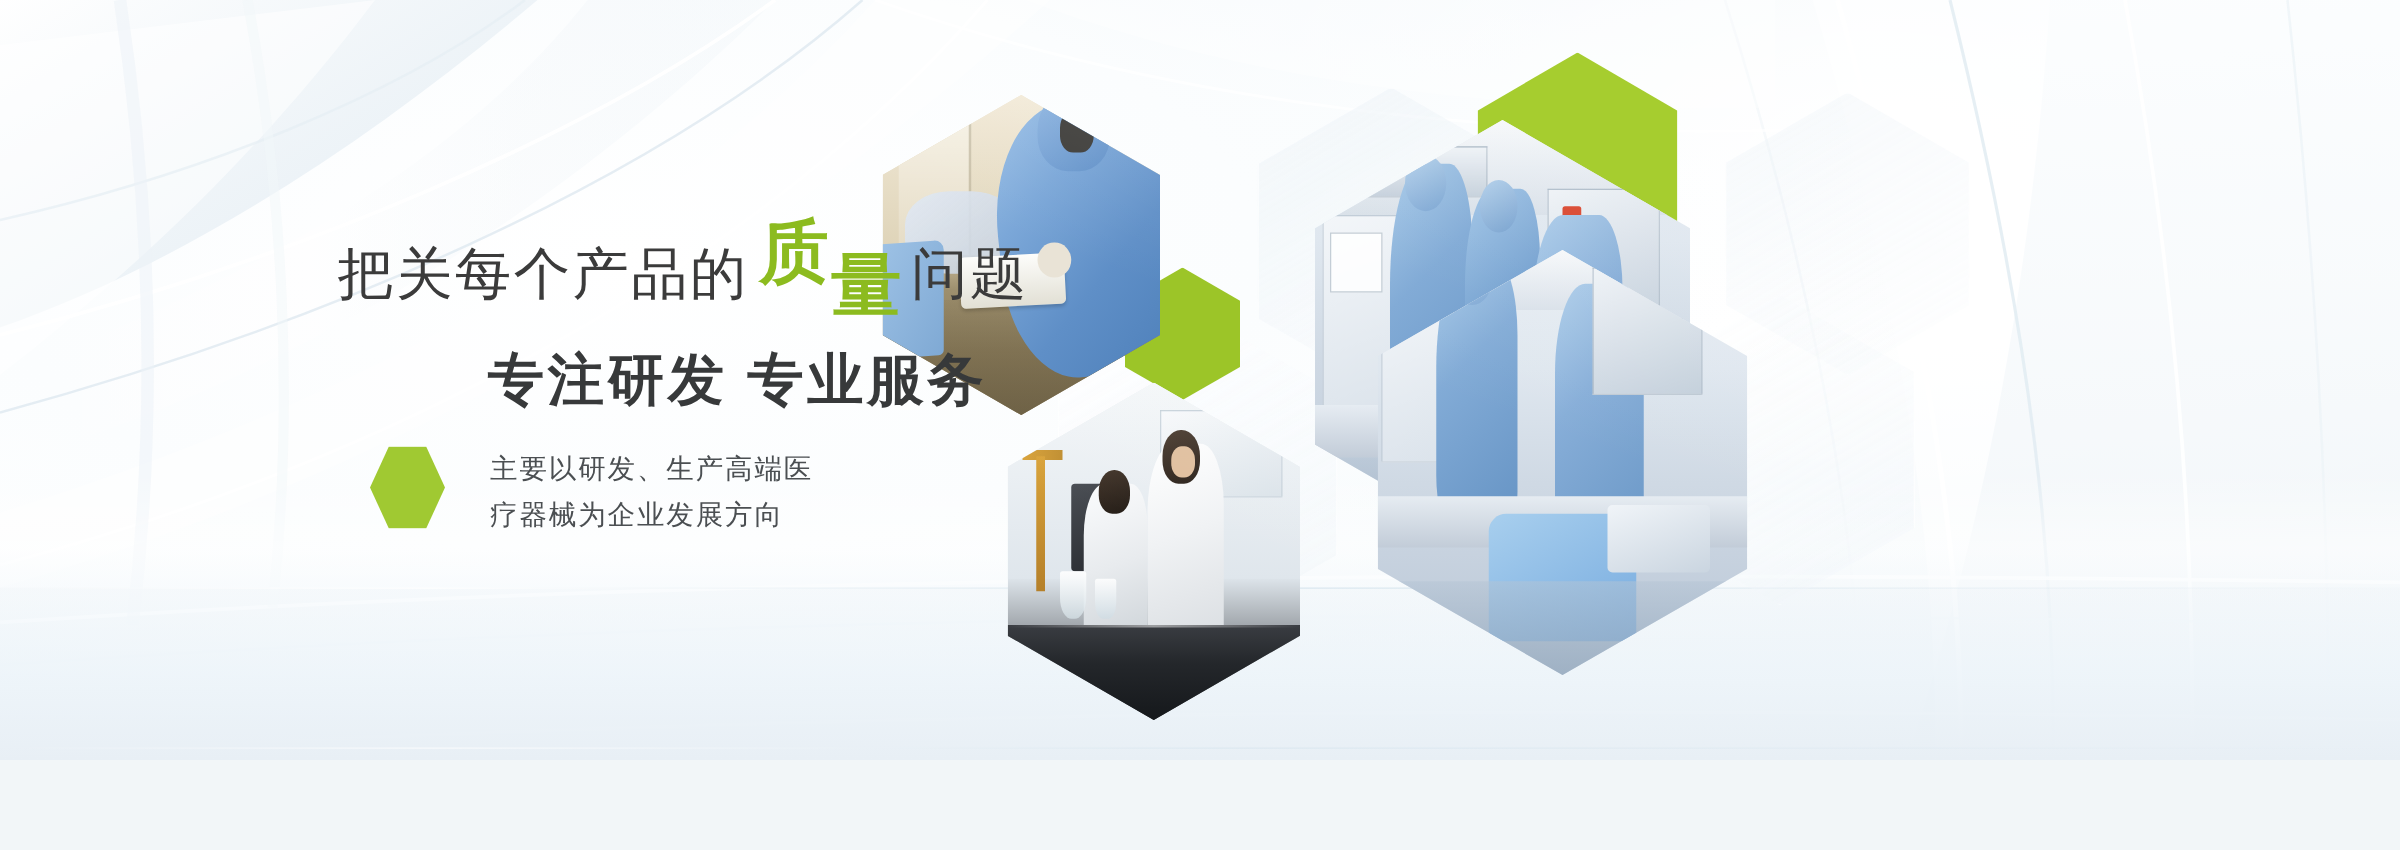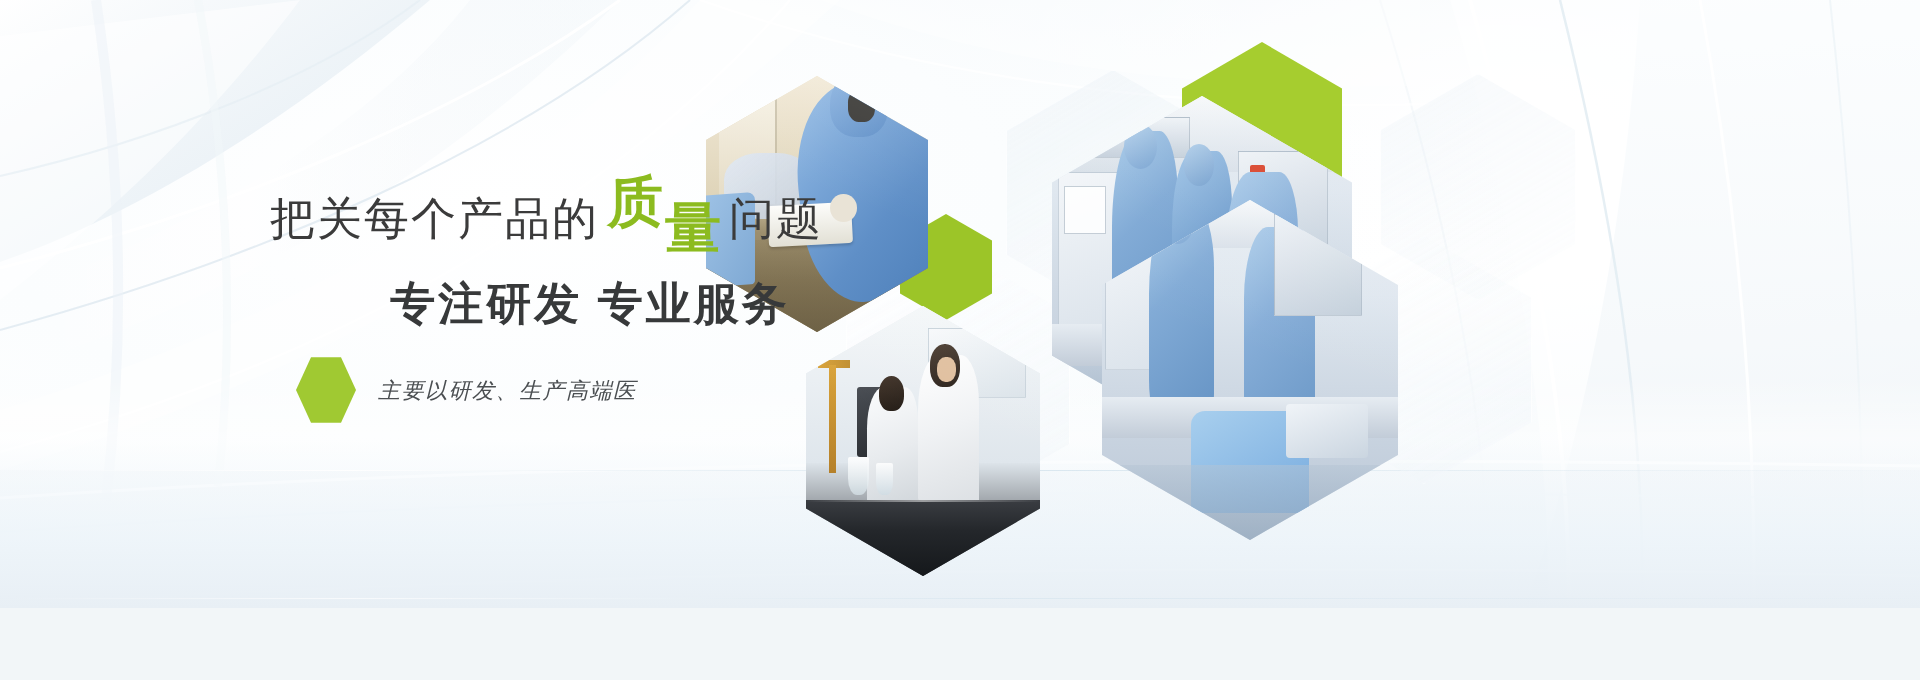--- a/index.html
+++ b/index.html
@@ -61,21 +61,21 @@
   .hl-b{ font-size:45px; margin-left:2px; }
 
   .subhead{
     margin-top:20px;
     font-size:45px;font-weight:700;color:#37393a;
     letter-spacing:3px;white-space:nowrap;text-align:center;
   }
 
   .tagline{
     position:absolute;left:296px;top:356px;
-    display:flex;align-items:center;gap:22px;font-style:italic;
+    display:flex;align-items:flex-start;gap:36px;
   }
   .hex-bullet{
     width:60px;height:68px;flex:none;
     background:#a0c932;
     clip-path:polygon(25% 2%,75% 2%,100% 50%,75% 98%,25% 98%,0% 50%);
   }
   .tagline-text{
     font-size:22px;line-height:37px;color:#4b4f52;
     letter-spacing:1.5px;white-space:nowrap;
   }
@@ -376,16 +376,17 @@
       <span class="seg hl-a">把关每个产品的</span><span class="seg hl-hi1">质</span><span class="seg hl-hi2">量</span><span class="seg hl-b">问题</span>
     </div>
 
     <div class="subhead">专注研发 专业服务</div>
   </div>
 
   <div class="tagline">
     <div class="hex-bullet"></div>
     <div class="tagline-text">
       <div>主要以研发、生产高端医</div>
+      <div>疗器械为企业发展方向</div>
     </div>
   </div>
 
 </div>
 
 </body></html>

